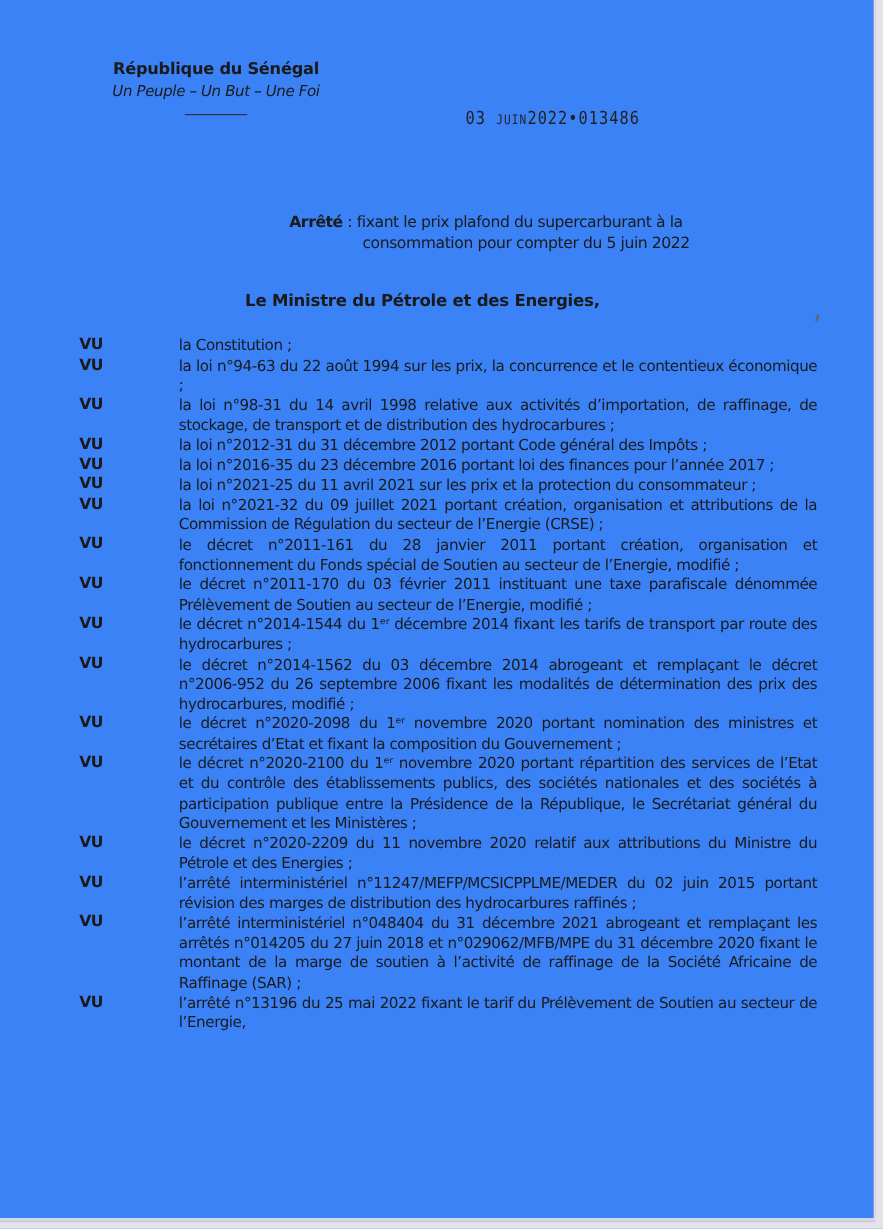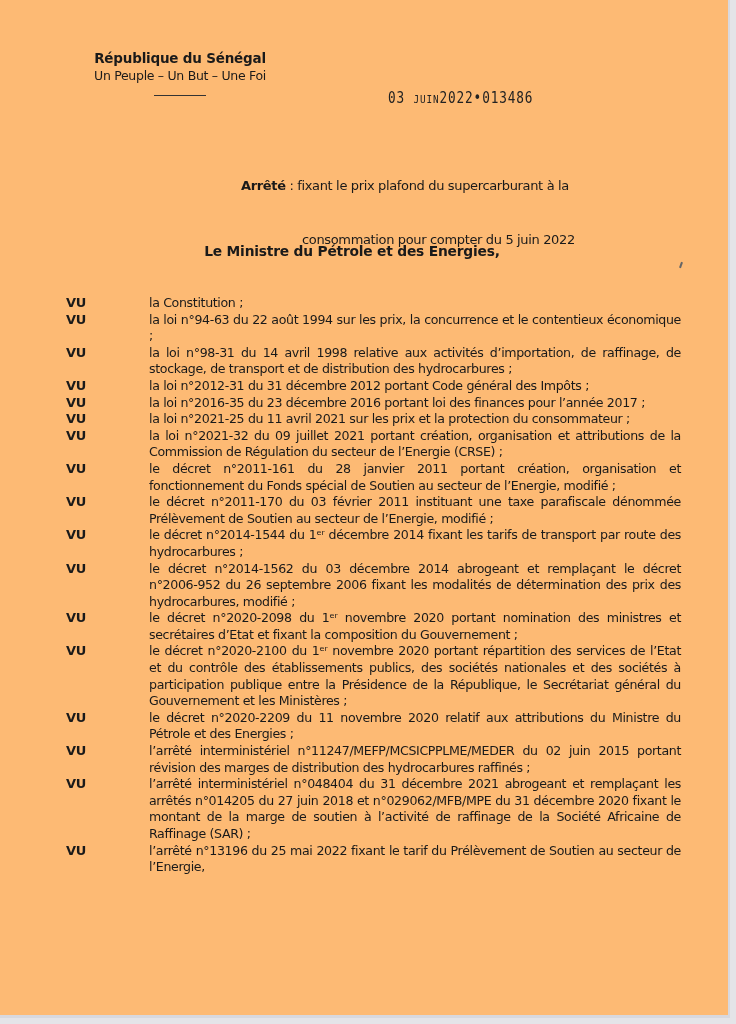--- a/index.html
+++ b/index.html
@@ -5,42 +5,42 @@
   html, body { margin: 0; padding: 0; }
   body {
     width: 736px; height: 1024px; overflow: hidden;
     background: #e4e4e8;
     font-family: "DejaVu Sans", sans-serif;
     color: #1a1a1a;
   }
   .page {
     position: absolute; left: 0; top: 0;
     width: 730px; height: 1018px;
-    background: #fdba74;
+    background: #3b82f6;
     border-right: 2px solid #d8d8de;
     border-bottom: 3px solid #d8d8de;
     box-sizing: border-box;
   }
   .header-block { position: absolute; left: 60px; top: 50px; width: 240px; text-align: center; }
   .republic { font-weight: bold; font-size: 13.5px; letter-spacing: -0.2px; }
-  .motto { font-size: 12.5px; margin-top: 2px; letter-spacing: -0.3px; }
+  .motto { font-size: 12.5px; margin-top: 2px; letter-spacing: -0.3px; font-style: italic; }
   .sep { width: 52px; height: 1px; background: #333; margin: 12px auto 3px auto; }
   .ministry { position: absolute; left: 64px; top: 106px; font-size: 12.5px; letter-spacing: -0.3px; }
   .stamp {
     position: absolute; left: 388px; top: 89px;
     font-family: "DejaVu Sans Mono", monospace; font-size: 15px;
     letter-spacing: 1px; color: #222; transform: scaleX(0.85); transform-origin: left;
   }
   .stamp-small { font-size: 11px; }
   .arrete { position: absolute; left: 241px; top: 177px; font-size: 13px; letter-spacing: -0.35px; line-height: 18px; }
   .arrete-label { font-weight: bold; }
-  .arrete-line2 { padding-left: 61px; margin-top: 36px; }
+  .arrete-line2 { padding-left: 61px; }
   .minister { position: absolute; left: 0; width: 704px; top: 243px; text-align: center; font-weight: bold; font-size: 13.8px; letter-spacing: -0.2px; }
   .speck { position: absolute; left: 680px; top: 262px; width: 2px; height: 6px; background: #666; transform: rotate(20deg); }
-  .vu-list { position: absolute; left: 66px; top: 295px; width: 615px; }
+  .vu-list { position: absolute; left: 66px; top: 280px; width: 615px; }
   .vu-item { display: flex; font-size: 12.6px; line-height: 16.6px; letter-spacing: -0.35px; }
   .vu-label { width: 35px; flex: 0 0 35px; font-weight: bold; font-size: 13px; }
   .vu-text { flex: 1; text-align: justify; margin-left: 48px; }
 </style>
 </head>
 <body>
 
 <div class="page">
 
   <div class="header-block">

